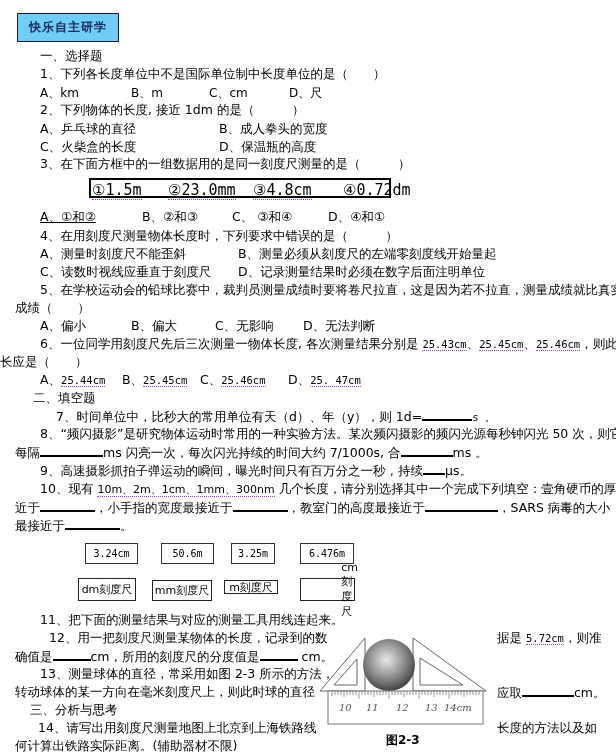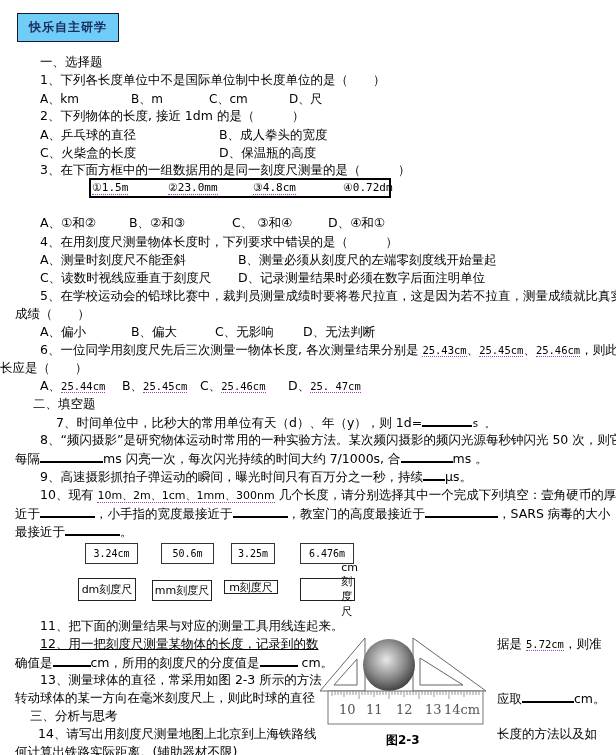--- a/index.html
+++ b/index.html
@@ -1,35 +1,35 @@
 <!DOCTYPE html>
 <html><head>
   <meta charset="utf-8">
   <style>
     html, body { margin: 0; padding: 0; background: #ffffff; }
     body {
       width: 616px; height: 755px; position: relative; overflow: hidden;
       font-family: "DejaVu Sans", "Liberation Sans", sans-serif;
       color: #000; font-size: 12.5px;
     }
-    .abs { position: absolute; white-space: nowrap; line-height: 16px; margin-top: 6px; }
+    .abs { position: absolute; white-space: nowrap; line-height: 16px; }
     .title-box {
       position: absolute; left: 17px; top: 13px; width: 100px; height: 27px;
       background: #6fcdf7; border: 1.5px solid #1a1a2e;
       display: flex; align-items: center; justify-content: center;
       font-weight: bold; font-size: 12px; color: #1a2a5a; letter-spacing: 1px;
     }
     .opt { font-size: 12px; }
     .mono { font-family: "DejaVu Sans Mono", "Liberation Mono", monospace; font-size: 10.5px; }
     .dotu { border-bottom: 1px dotted #a040c0; }
     .blank { display: inline-block; border-bottom: 2px solid #000; height: 11px; vertical-align: baseline; }
     .data-box {
       position: absolute; left: 89px; top: 178px; width: 302px; height: 20px;
       border: 2.5px solid #000; box-sizing: border-box;
-      font-family: "DejaVu Sans Mono", "Liberation Mono", monospace; font-size: 11px;
+      font-family: "DejaVu Sans Mono", "Liberation Mono", monospace; font-size: 15px;
     }
     .data-box span { position: absolute; top: 1px; }
     .mbox {
       position: absolute; border: 1.5px solid #333; box-sizing: border-box;
       display: flex; align-items: center; justify-content: center;
       font-family: "DejaVu Sans Mono", "Liberation Mono", monospace; font-size: 10px;
       background: #fff;
     }
     .rbox { font-family: "DejaVu Sans", sans-serif; font-size: 11px; border: 1.5px solid #222; }
     .figure { position: absolute; left: 318px; top: 628px; width: 180px; height: 127px; }
@@ -56,22 +56,22 @@
 <div class="abs" style="left:40px;top:139px;">C、火柴盒的长度</div>
 <div class="abs" style="left:219px;top:139px;text-align:center;">D、保温瓶的高度</div>
 
 <div class="abs" style="left:40px;top:156px;">3、在下面方框中的一组数据用的是同一刻度尺测量的是（　　　）</div>
 <div class="data-box">
   <span class="dotu" style="left:1px;">①1.5m</span>
   <span class="dotu" style="left:77px;">②23.0mm</span>
   <span class="dotu" style="left:162px;">③4.8cm</span>
   <span style="left:252px;">④0.72dm</span>
 </div>
-<div class="abs" style="left:40px;top:209px;">A、①和②</div>
-<div class="abs" style="left:129px;top:209px;">B、②和③</div>
+<div class="abs" style="left:40px;top:209px;text-decoration:underline;">A、①和②</div>
+<div class="abs" style="left:142px;top:209px;">B、②和③</div>
 <div class="abs" style="left:232px;top:209px;">C、 ③和④</div>
 <div class="abs" style="left:328px;top:209px;">D、④和①</div>
 
 <div class="abs" style="left:40px;top:228px;">4、在用刻度尺测量物体长度时，下列要求中错误的是（　　　）</div>
 <div class="abs" style="left:40px;top:246px;">A、测量时刻度尺不能歪斜</div>
 <div class="abs" style="left:238px;top:246px;">B、测量必须从刻度尺的左端零刻度线开始量起</div>
 <div class="abs" style="left:40px;top:264px;">C、读数时视线应垂直于刻度尺</div>
 <div class="abs" style="left:238px;top:264px;">D、记录测量结果时必须在数字后面注明单位</div>
 
 <div class="abs" style="left:40px;top:282px;">5、在学校运动会的铅球比赛中，裁判员测量成绩时要将卷尺拉直，这是因为若不拉直，测量成绩就比真实</div>
@@ -120,21 +120,21 @@
 <div class="mbox" style="left:231px;top:543px;width:44px;height:21px;">3.25m</div>
 <div class="mbox" style="left:300px;top:543px;width:54px;height:21px;">6.476m</div>
 
 <div class="mbox rbox" style="left:78px;top:578px;width:58px;height:23px;">dm刻度尺</div>
 <div class="mbox rbox" style="left:152px;top:580px;width:60px;height:21px;">mm刻度尺</div>
 <div class="mbox rbox" style="left:224px;top:580px;width:54px;height:14px;">m刻度尺</div>
 <div class="mbox rbox" style="left:300px;top:578px;width:55px;height:23px;padding-left:44px;">cm刻度尺</div>
 
 <div class="abs" style="left:40px;top:612px;">11、把下面的测量结果与对应的测量工具用线连起来。</div>
 
-<div class="abs" style="left:40px;top:630px;text-decoration:underline;">12、用一把刻度尺测量某物体的长度，记录到的数</div>
+<div class="abs" style="left:49px;top:630px;">12、用一把刻度尺测量某物体的长度，记录到的数</div>
 <div class="abs" style="left:497px;top:630px;">
   <span>据是 </span><span class="mono dotu">5.72cm</span><span>，则准</span>
 </div>
 <div class="abs" style="left:15px;top:648px;">
   <span>确值是</span><span class="blank" style="width:38px;"></span><span>cm，所用的刻度尺的分度值是</span><span class="blank" style="width:38px;"></span><span> cm。</span>
 </div>
 
 <div class="abs" style="left:40px;top:666px;">13、测量球体的直径，常采用如图 2-3 所示的方法，</div>
 <div class="abs" style="left:15px;top:684px;">转动球体的某一方向在毫米刻度尺上，则此时球的直径</div>
 <div class="abs" style="left:497px;top:684px;">
@@ -215,21 +215,21 @@
         <line x1="140" y1="63" x2="140" y2="67"></line>
         <line x1="143" y1="63" x2="143" y2="67"></line>
         <line x1="146" y1="63" x2="146" y2="69"></line>
       <line x1="149" y1="63" x2="149" y2="67"></line>
         <line x1="152" y1="63" x2="152" y2="67"></line>
         <line x1="155" y1="63" x2="155" y2="67"></line>
         <line x1="158" y1="63" x2="158" y2="67"></line>
         <line x1="161" y1="63" x2="161" y2="67"></line>
     </g>
   </svg>
-  <div style="position:absolute;left:0;top:74px;width:180px;height:12px;font-family:'DejaVu Serif',serif;font-size:13px;color:#555;">
+  <div style="position:absolute;left:0;top:74px;width:180px;height:12px;font-family:'DejaVu Serif',serif;font-size:10px;color:#555;font-style:italic;">
     <span style="position:absolute;left:21px;">10</span>
     <span style="position:absolute;left:48px;">11</span>
     <span style="position:absolute;left:78px;">12</span>
     <span style="position:absolute;left:107px;">13</span>
     <span style="position:absolute;left:126px;">14cm</span>
   </div>
   <div class="fig-caption">图2-3</div>
 </div>
 
 </body></html>

